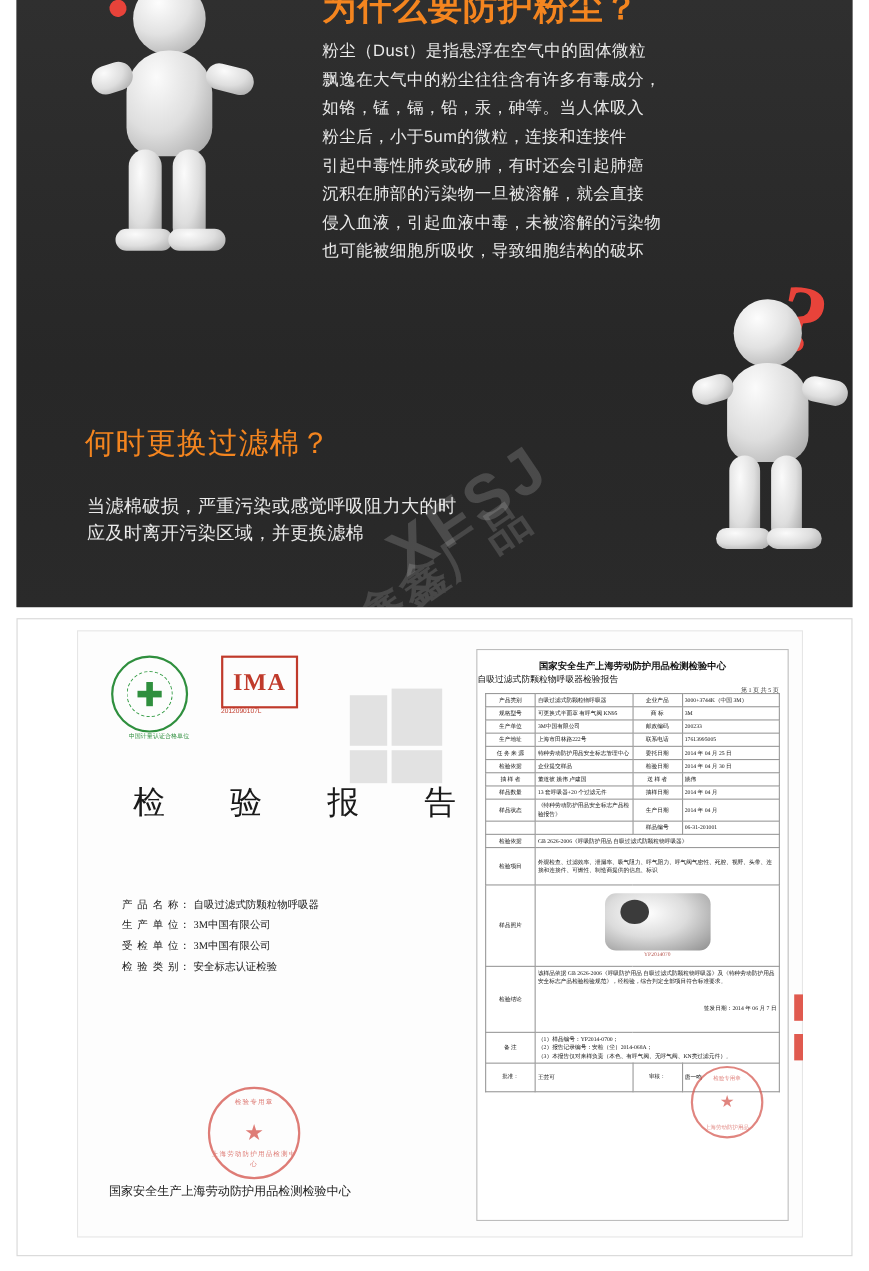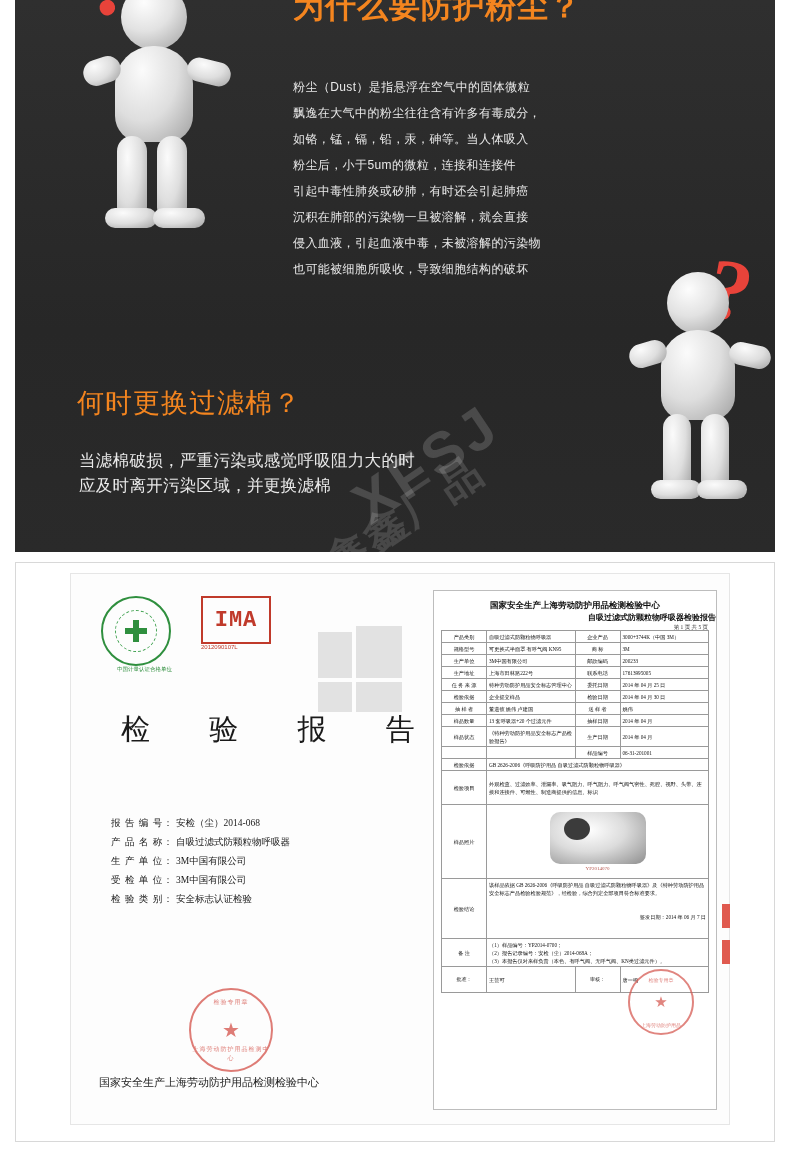--- a/index.html
+++ b/index.html
@@ -42,24 +42,23 @@
     letter-spacing: 1px;
     white-space: nowrap;
   }
 
   .body-copy {
     position: absolute;
     left: 278px;
     top: 34px;
     width: 470px;
     color: #e9e9e9;
-    font-size: 12px;
+    font-size: 15px;
     line-height: 26px;
     letter-spacing: 0.4px;
-    margin-top: 40px;
   }
   .body-copy div { white-space: nowrap; }
 
   .sub-headline {
     position: absolute;
     left: 62px;
     top: 385px;
     font-size: 27px;
     font-weight: normal;
     color: #f4851f;
@@ -198,21 +197,21 @@
     font-size: 5.5px;
     color: #2f8f3e;
     white-space: nowrap;
   }
   .cma-box {
     width: 66px; height: 44px;
     border: 2px solid #c03a2b;
     color: #c03a2b;
     font-size: 22px; font-weight: bold;
     display: flex; align-items: center; justify-content: center;
-    font-family: Liberation Mono, monospace;
+    font-family: Liberation Serif, serif;
     letter-spacing: 1px;
     position: relative;
   }
   .cma-caption {
     position: absolute; left: 0; top: 48px;
     font-size: 6px; color: #c03a2b; white-space: nowrap;
   }
   .grey-logo {
     position: absolute;
     right: 22px; top: 52px;
@@ -288,23 +287,23 @@
   }
   .rep-head {
     text-align: center;
     padding-top: 8px;
     font-size: 8.5px;
     font-weight: bold;
     color: #111;
     line-height: 13px;
   }
   .rep-sub {
-    text-align: right;
+    text-align: left;
     font-size: 8px;
-    font-weight: bold;
+    font-weight: normal;
     color: #111;
     padding-bottom: 3px;
   }
   .rep-pageno {
     position: absolute; right: 8px; top: 33px;
     font-size: 5.5px; color: #333;
   }
   table.rep {
     width: 268px;
     margin: 4px auto 0 auto;
@@ -436,24 +435,20 @@
       <div class="grey-logo">
         <span class="gl1"></span>
           <span class="gl2"></span>
           <span class="gl3"></span>
           <span class="gl4"></span>
       </div>
 
       <div class="cert-title">检 验 报 告</div>
 
       <div class="cert-fields">
-        <div>
-          <span class="fl">报 告 编 号：</span>
-          <span>安检（尘）2014-068</span>
-        </div>
         <div>
           <span class="fl">产 品 名 称：</span>
           <span>自吸过滤式防颗粒物呼吸器</span>
         </div>
         <div>
           <span class="fl">生 产 单 位：</span>
           <span>3M中国有限公司</span>
         </div>
         <div>
           <span class="fl">受 检 单 位：</span>

